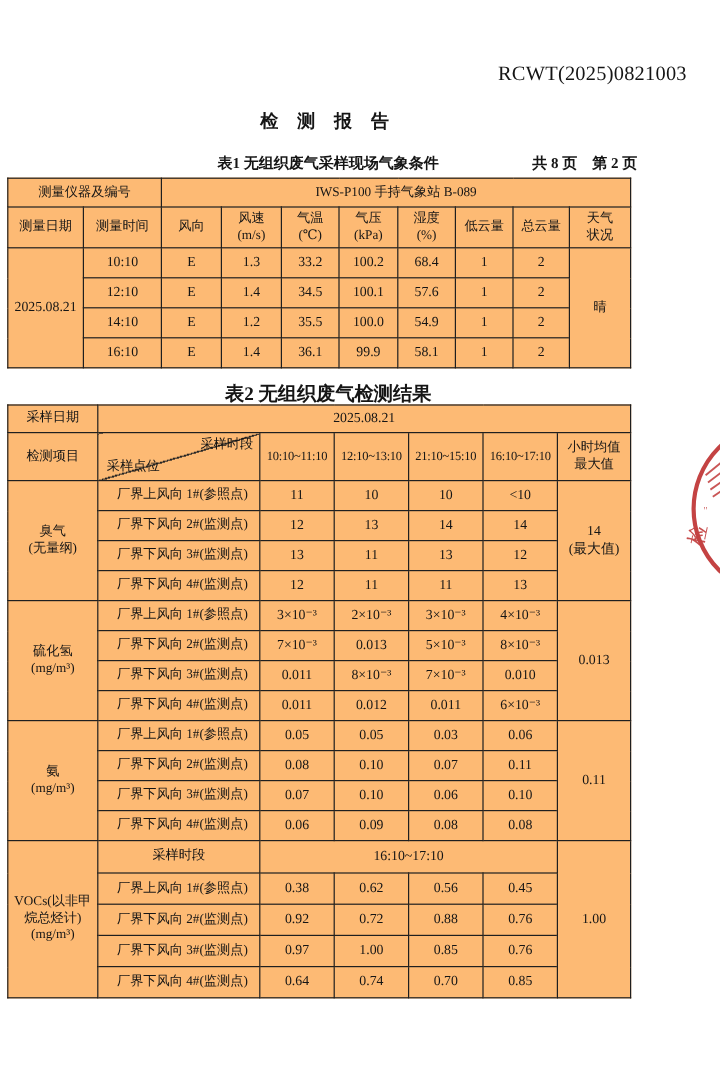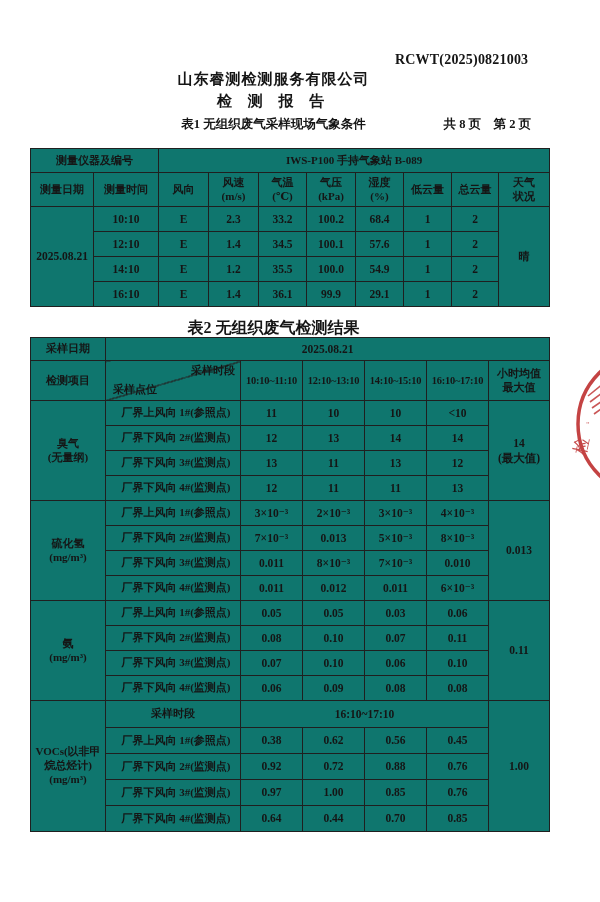--- a/index.html
+++ b/index.html
@@ -1,28 +1,28 @@
 <!DOCTYPE html>
 <html><head>
 <meta charset="utf-8">
 <style>
   html,body{margin:0;padding:0;background:#ffffff;}
   .page{
     position:relative;width:600px;height:902px;background:#fff;overflow:hidden;
     font-family:"Liberation Serif","DejaVu Serif",serif;color:#151515;
   }
-  .report-no{position:absolute;top:52px;left:395px;font-size:14px;letter-spacing:.2px;font-weight:bold;}
+  .report-no{position:absolute;top:52px;left:415px;font-size:17px;letter-spacing:.2px;}
   .company{position:absolute;top:70px;left:14px;width:519px;text-align:center;font-size:15px;font-weight:600;letter-spacing:1px;}
   .doc-title{position:absolute;top:92px;left:14px;width:519px;text-align:center;font-size:15px;font-weight:bold;letter-spacing:6px;}
   .caption-row{position:absolute;left:14px;width:519px;font-size:12.5px;font-weight:600;}
   .caption-row .cap{display:block;text-align:center;}
   .caption-row .pageinfo{position:absolute;right:2px;top:0;font-weight:600;}
   .cap2{position:absolute;left:14px;width:519px;text-align:center;font-size:16px;font-weight:600;}
 
-  table{border-collapse:collapse;table-layout:fixed;position:absolute;left:30px;width:519px;background:#0f766e;font-weight:bold;}
+  table{border-collapse:collapse;table-layout:fixed;position:absolute;left:6px;width:519px;background:#fdba74;}
   td{border:1px solid #1f1f1f;text-align:center;vertical-align:middle;font-size:11px;padding:0 1px;line-height:1.25;overflow:hidden;}
   table{border:1.5px solid #111;}
   .pre{white-space:pre-line;}
   .l{text-align:center;padding-left:7px;}
   .num{font-size:11.5px;}
   .timecol{font-size:10.4px;letter-spacing:-0.2px;text-align:center;}
 
   #t1{top:148px;}
   #t1 tr.h1{height:24px;}
   #t1 tr.h2{height:34px;padding-left:14px;}
@@ -47,24 +47,23 @@
   td.diag .diag-bottom{position:absolute;bottom:3px;left:7px;font-size:11px;}
 
   .stamp{position:absolute;left:570px;top:344px;width:160px;height:160px;pointer-events:none;opacity:.92;}
 </style>
 </head>
 <body>
 
 <div class="page">
 
   <div class="report-no">RCWT(2025)0821003</div>
-  <div class="company">山东睿测检测服务有限公司</div>
   <div class="doc-title">检  测  报  告</div>
 
-  <div class="caption-row" style="top:116px;">
+  <div class="caption-row" style="top:128px;">
     <span class="cap">表1  无组织废气采样现场气象条件</span>
     <span class="pageinfo">共 8 页　第 2 页</span>
   </div>
 
   <table id="t1">
     <colgroup>
       <col style="width:63px">
         <col style="width:65px">
         <col style="width:50px">
         <col style="width:50px">
@@ -94,21 +93,21 @@
 (%)</td>
       <td class="pre">低云量</td>
       <td class="pre">总云量</td>
       <td class="pre">天气
 状况</td>
     </tr>
     <tr class="d">
       <td rowspan="4" class="num">2025.08.21</td>
       <td class="num">10:10</td>
       <td class="num">E</td>
-      <td class="num">2.3</td>
+      <td class="num">1.3</td>
       <td class="num">33.2</td>
       <td class="num">100.2</td>
       <td class="num">68.4</td>
       <td class="num">1</td>
       <td class="num">2</td>
       <td rowspan="4">晴</td>
     </tr>
     <tr class="d">
       <td class="num">12:10</td>
       <td class="num">E</td>
@@ -128,21 +127,21 @@
       <td class="num">54.9</td>
       <td class="num">1</td>
       <td class="num">2</td>
     </tr>
     <tr class="d">
       <td class="num">16:10</td>
       <td class="num">E</td>
       <td class="num">1.4</td>
       <td class="num">36.1</td>
       <td class="num">99.9</td>
-      <td class="num">29.1</td>
+      <td class="num">58.1</td>
       <td class="num">1</td>
       <td class="num">2</td>
     </tr>
   </tbody>
     </table>
 
   <div class="cap2" style="top:318px;">表2  无组织废气检测结果</div>
 
   <table id="t2">
     <colgroup>
@@ -160,21 +159,21 @@
       <td colspan="6" class="num">2025.08.21</td>
     </tr>
     <tr class="r-head">
       <td>检测项目</td>
       <td class="diag">
         <span class="diag-top">采样时段</span>
         <span class="diag-bottom">采样点位</span>
       </td>
       <td class="timecol">10:10~11:10</td>
       <td class="timecol">12:10~13:10</td>
-      <td class="timecol">14:10~15:10</td>
+      <td class="timecol">21:10~15:10</td>
       <td class="timecol">16:10~17:10</td>
       <td class="pre">小时均值
 最大值</td>
     </tr>
 
     <tr class="d">
       <td rowspan="4" class="pre">臭气
 (无量纲)</td>
       <td class="l">厂界上风向 1#(参照点)</td>
       <td class="num">11</td>
@@ -295,21 +294,21 @@
     <tr class="dv">
       <td class="l">厂界下风向 3#(监测点)</td>
       <td class="num">0.97</td>
       <td class="num">1.00</td>
       <td class="num">0.85</td>
       <td class="num">0.76</td>
     </tr>
     <tr class="dv">
       <td class="l">厂界下风向 4#(监测点)</td>
       <td class="num">0.64</td>
-      <td class="num">0.44</td>
+      <td class="num">0.74</td>
       <td class="num">0.70</td>
       <td class="num">0.85</td>
     </tr>
   </tbody>
     </table>
 
   <svg class="stamp" viewBox="0 0 160 160">
     <circle cx="80" cy="80" r="72" fill="none" stroke="#bf3434" stroke-width="3.5"></circle>
     <g stroke="#bf3434" stroke-width="1.6" opacity="0.9">
       <line x1="18" y1="52" x2="40" y2="34"></line>

